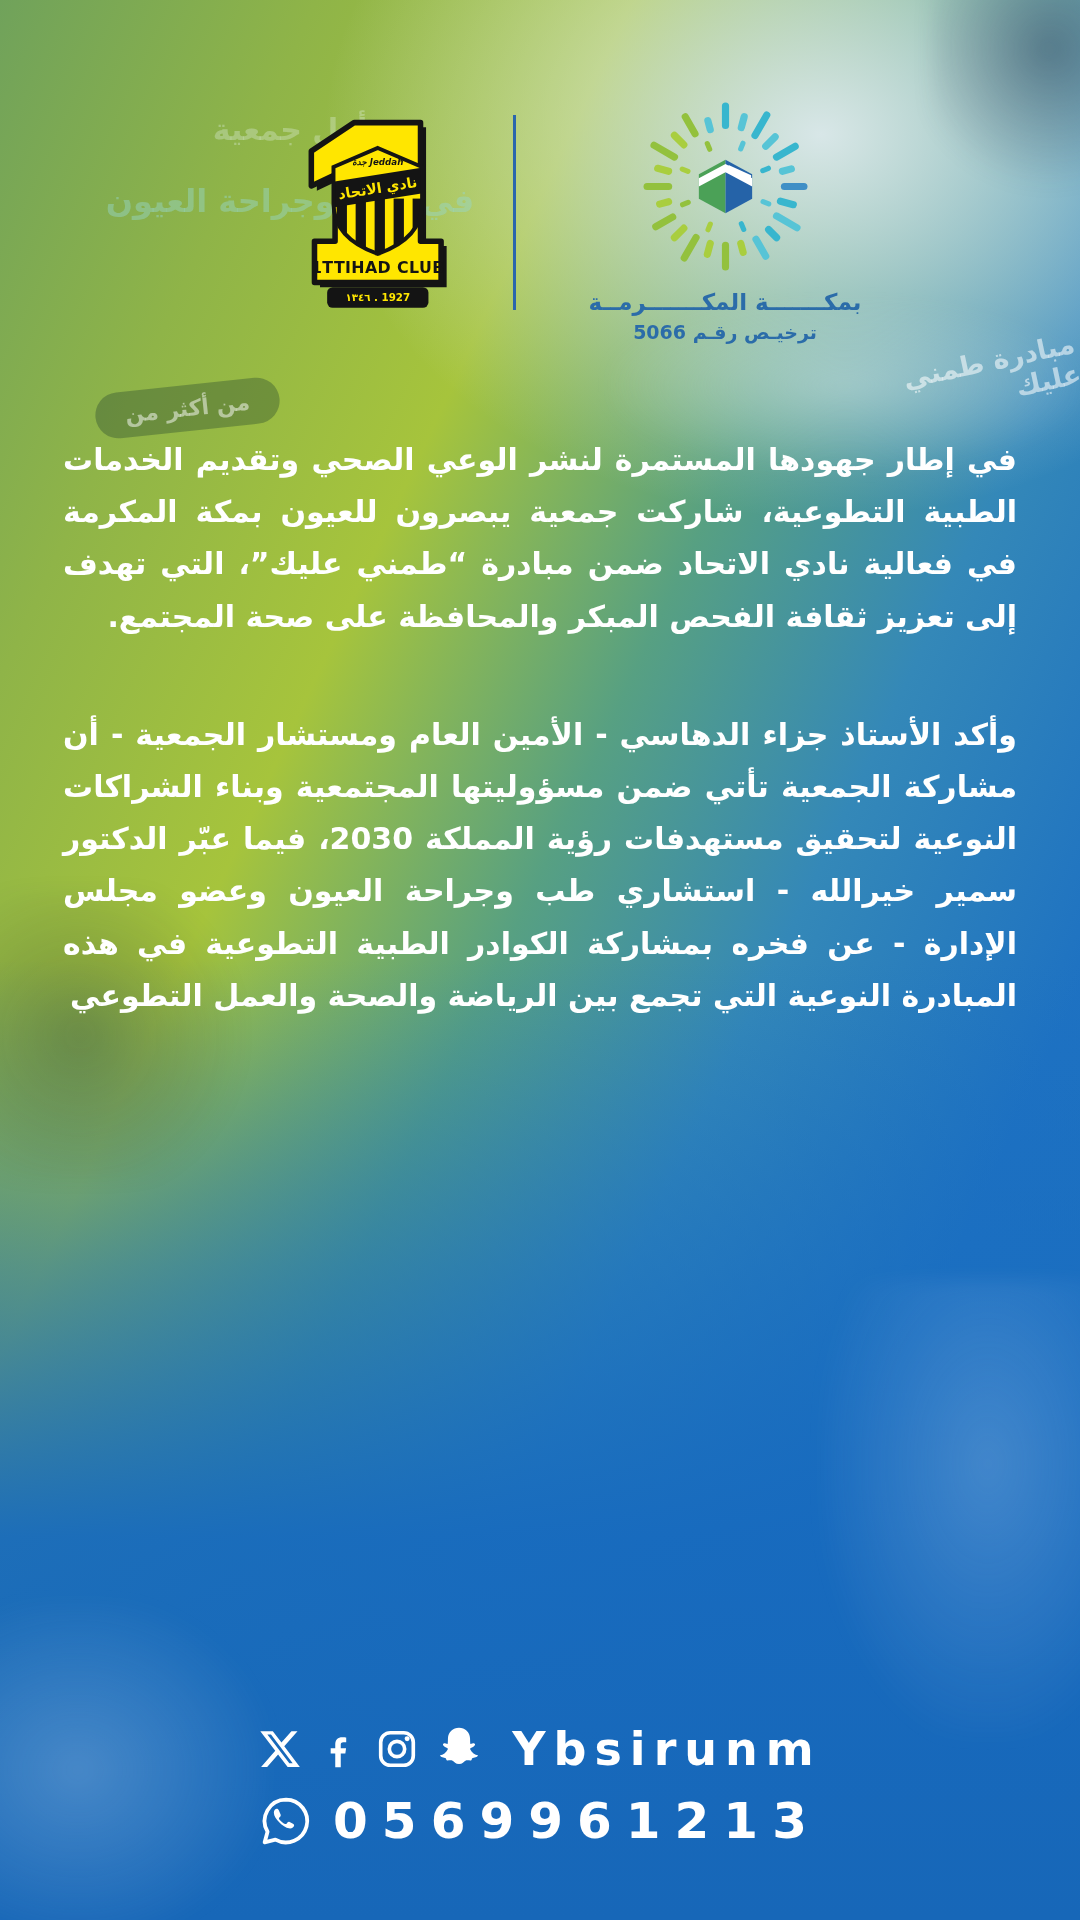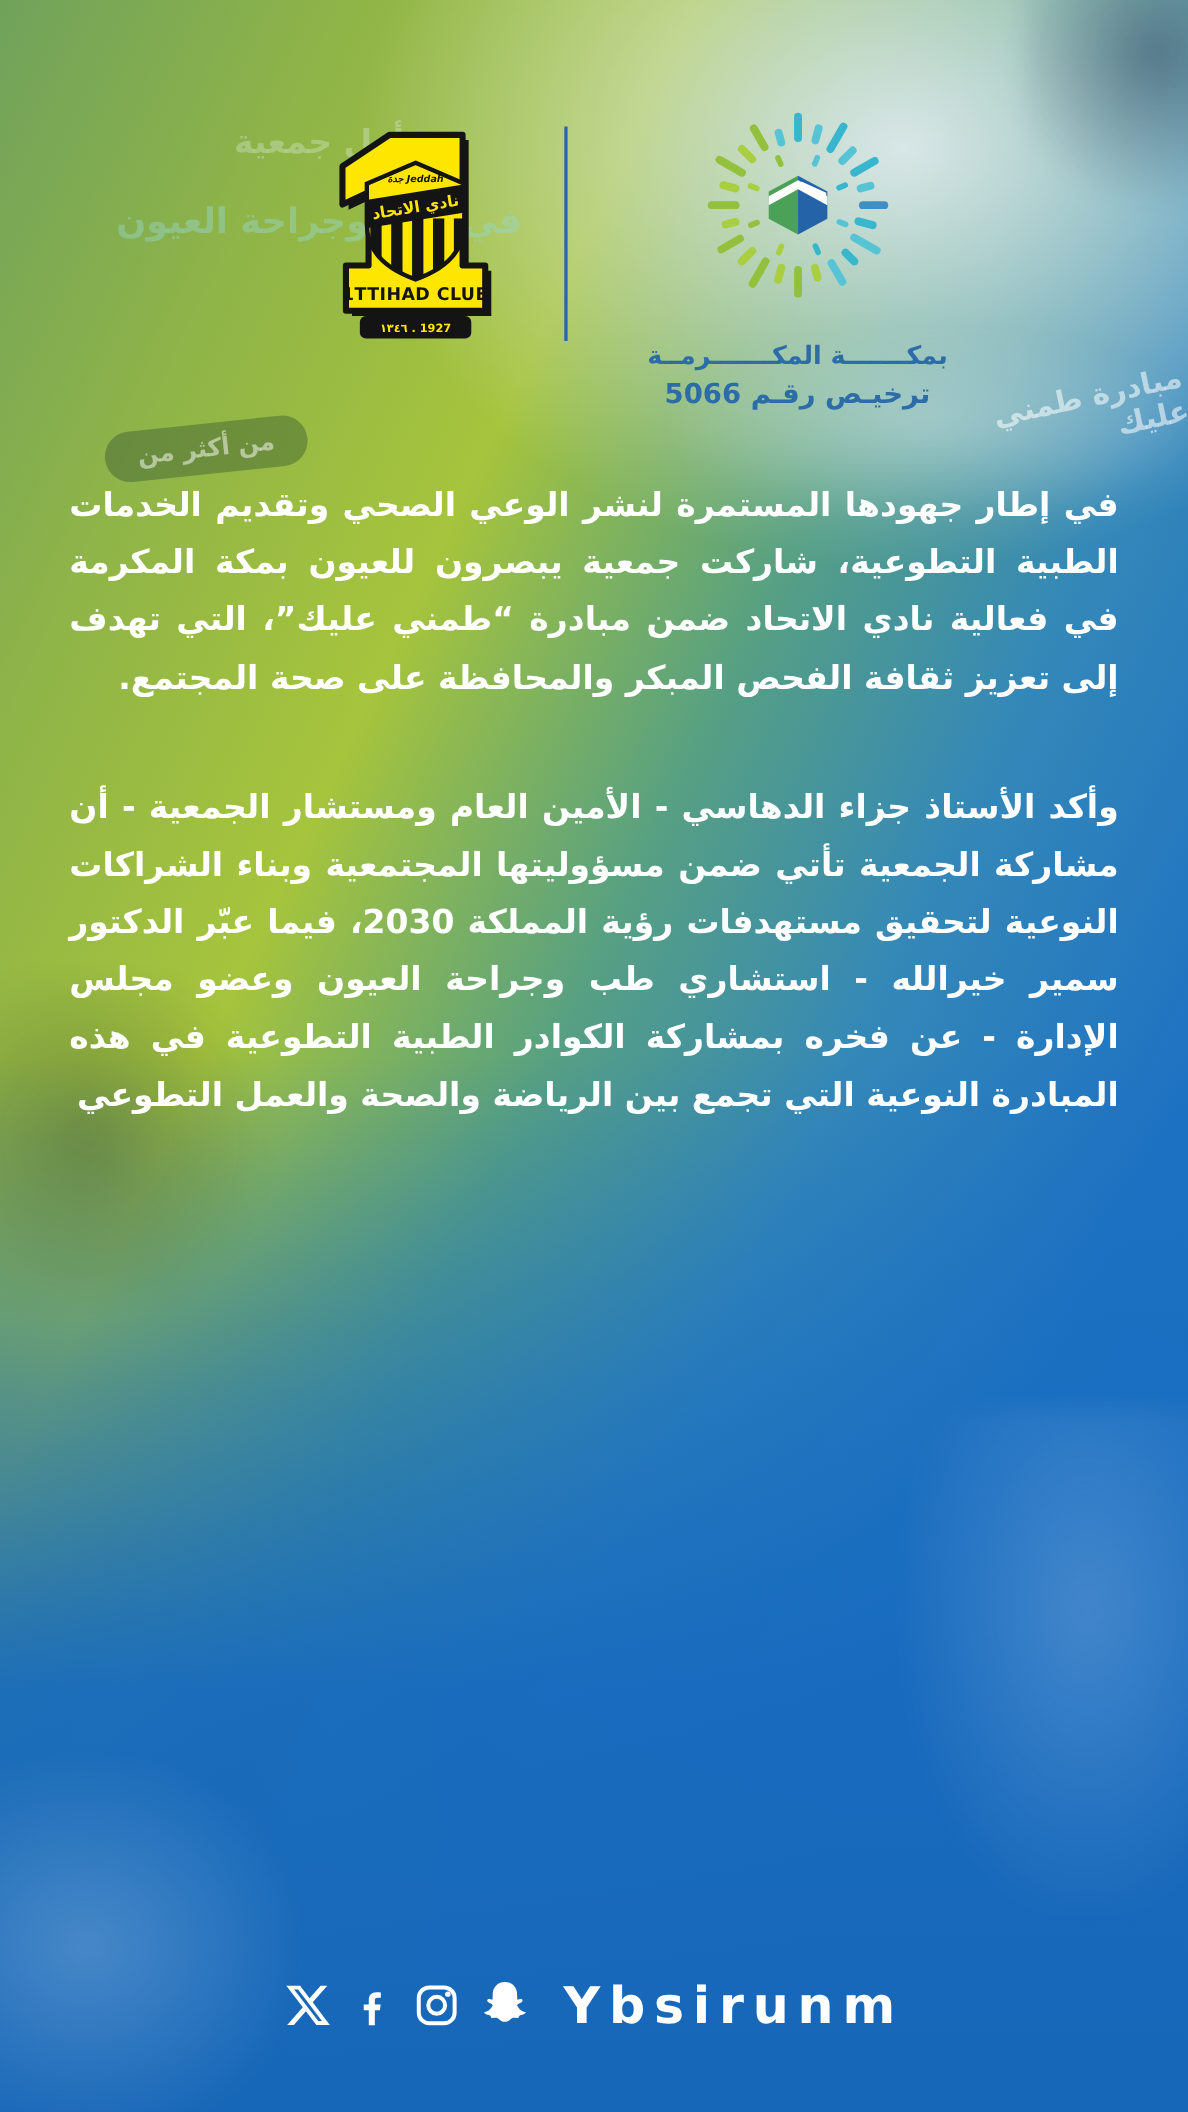--- a/index.html
+++ b/index.html
@@ -15,22 +15,22 @@
   .blob { position:absolute; filter:blur(9px); pointer-events:none; }
   .bg-faint { position:absolute; direction:rtl; text-align:center; font-weight:bold; pointer-events:none; }
   .bg-pill { position:absolute; background:rgba(25,55,45,0.32); border-radius:24px;
              color:rgba(255,255,255,0.5); font-weight:bold; font-size:22px;
              display:flex; align-items:center; justify-content:center; transform:rotate(-6deg); }
   .header { position:absolute; top:0; left:0; width:100%; height:340px;padding-left:16px; }
   .ittihad { position:absolute; left:286px; top:116px; }
   .divider { position:absolute; left:513px; top:115px; width:3px; height:195px; background:#2a66ad; }
   .assoc { position:absolute; left:540px; top:84px; width:370px; display:flex; flex-direction:column; align-items:center; }
   .assoc-name { margin-top:2px; color:#2b6ca9; font-size:33px; font-weight:bold; direction:rtl; }
-  .assoc-loc  { margin-top:22px; color:#2b6ca9; font-size:23px; font-weight:bold; direction:rtl; }
-  .assoc-lic  { margin-top:6px; color:#2b6ca9; font-size:25px; font-weight:bold; direction:rtl; }
+  .assoc-loc  { margin-top:0; color:#2b6ca9; font-size:23px; font-weight:bold; direction:rtl; }
+  .assoc-lic  { margin-top:6px; color:#2b6ca9; font-size:19px; font-weight:bold; direction:rtl; }
   .body-text { position:absolute; left:63px; top:434px; width:954px; }
   .para {
     direction:rtl; text-align:justify; text-align-last:right;
     color:#ffffff; font-size:30px; font-weight:bold; line-height:1.74;
     margin-bottom:66px;
   }
   .footer { position:absolute; left:0; bottom:70px; width:100%; }
   .social-row { display:flex; align-items:center; justify-content:center; gap:14px; direction:ltr; }
   .social-row svg { display:block; }
   .handle { color:#fff; font-size:46px; font-weight:bold; letter-spacing:8px; margin-left:14px; }
@@ -155,15 +155,22 @@
       <svg width="46" height="46" viewBox="0 0 24 24">
         <rect x="3.5" y="3.5" width="17" height="17" rx="5" fill="none" stroke="#ffffff" stroke-width="1.9"></rect>
         <circle cx="12" cy="12" r="4" fill="none" stroke="#ffffff" stroke-width="1.9"></circle>
         <circle cx="17.3" cy="6.7" r="1.3" fill="#ffffff"></circle>
       </svg>
       <svg width="50" height="50" viewBox="0 0 24 24">
         <path fill="#ffffff" d="M12 1.8c2.9 0 5.2 2.1 5.3 5 .05 1 .03 1.9.1 2.7.5.25 1.3-.5 2-.1.6.3.3 1.1-.5 1.5-.5.3-1.5.5-1.6 1.1.8 1.9 2.4 2.8 3.8 3-.15.9-2 1.2-2.7 1.4-.3.1-.2.8-.5 1-.4.3-1.9-.25-2.8.2-.7.4-1.5 1.6-3.1 1.6s-2.4-1.2-3.1-1.6c-.9-.45-2.4.1-2.8-.2-.3-.2-.2-.9-.5-1-.7-.2-2.55-.5-2.7-1.4 1.4-.2 3-1.1 3.8-3-.1-.6-1.1-.8-1.6-1.1-.8-.4-1.1-1.2-.5-1.5.7-.4 1.5.35 2 .1.07-.8.05-1.7.1-2.7.1-2.9 2.4-5 5.3-5z"></path>
       </svg>
       <span class="handle">Ybsirunm</span>
     </div>
+    <div class="phone-row">
+      <svg width="54" height="54" viewBox="0 0 24 24">
+        <path d="M12 2.5a9.5 9.5 0 0 0-8.2 14.3L2.5 21.5l4.8-1.2A9.5 9.5 0 1 0 12 2.5z" fill="none" stroke="#ffffff" stroke-width="1.7" stroke-linejoin="round"></path>
+        <path fill="#ffffff" d="M8.8 7.2c-.3-.7-.6-.7-.9-.7-.6 0-1.3.7-1.3 1.8 0 1.5 1.1 3 2.6 4.5 1.8 1.8 3.4 2.5 4.6 2.5.9 0 1.8-.6 1.8-1.3 0-.3-.05-.55-.5-.8l-1.5-.8c-.4-.2-.6-.1-.85.2l-.5.6c-.2.2-.4.2-.7.1-.9-.4-1.9-1.2-2.5-2-.2-.3-.3-.5-.1-.75l.55-.6c.25-.3.2-.5.1-.8z"></path>
+      </svg>
+      <span class="phone">0569961213</span>
+    </div>
   </div>
 
 </div>
 
 </body></html>

